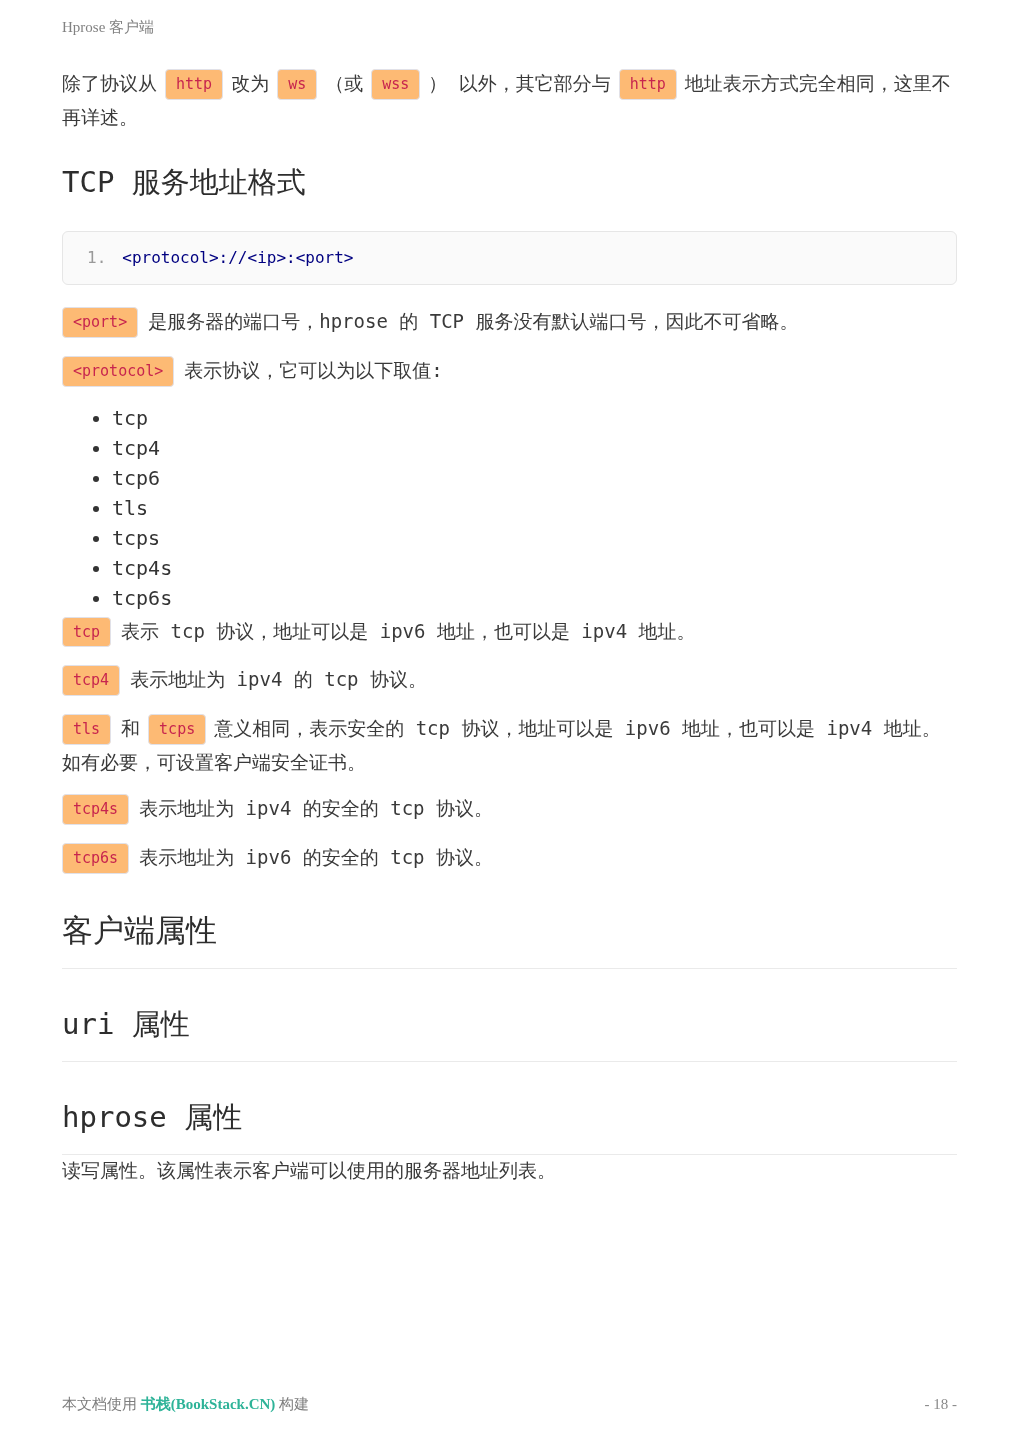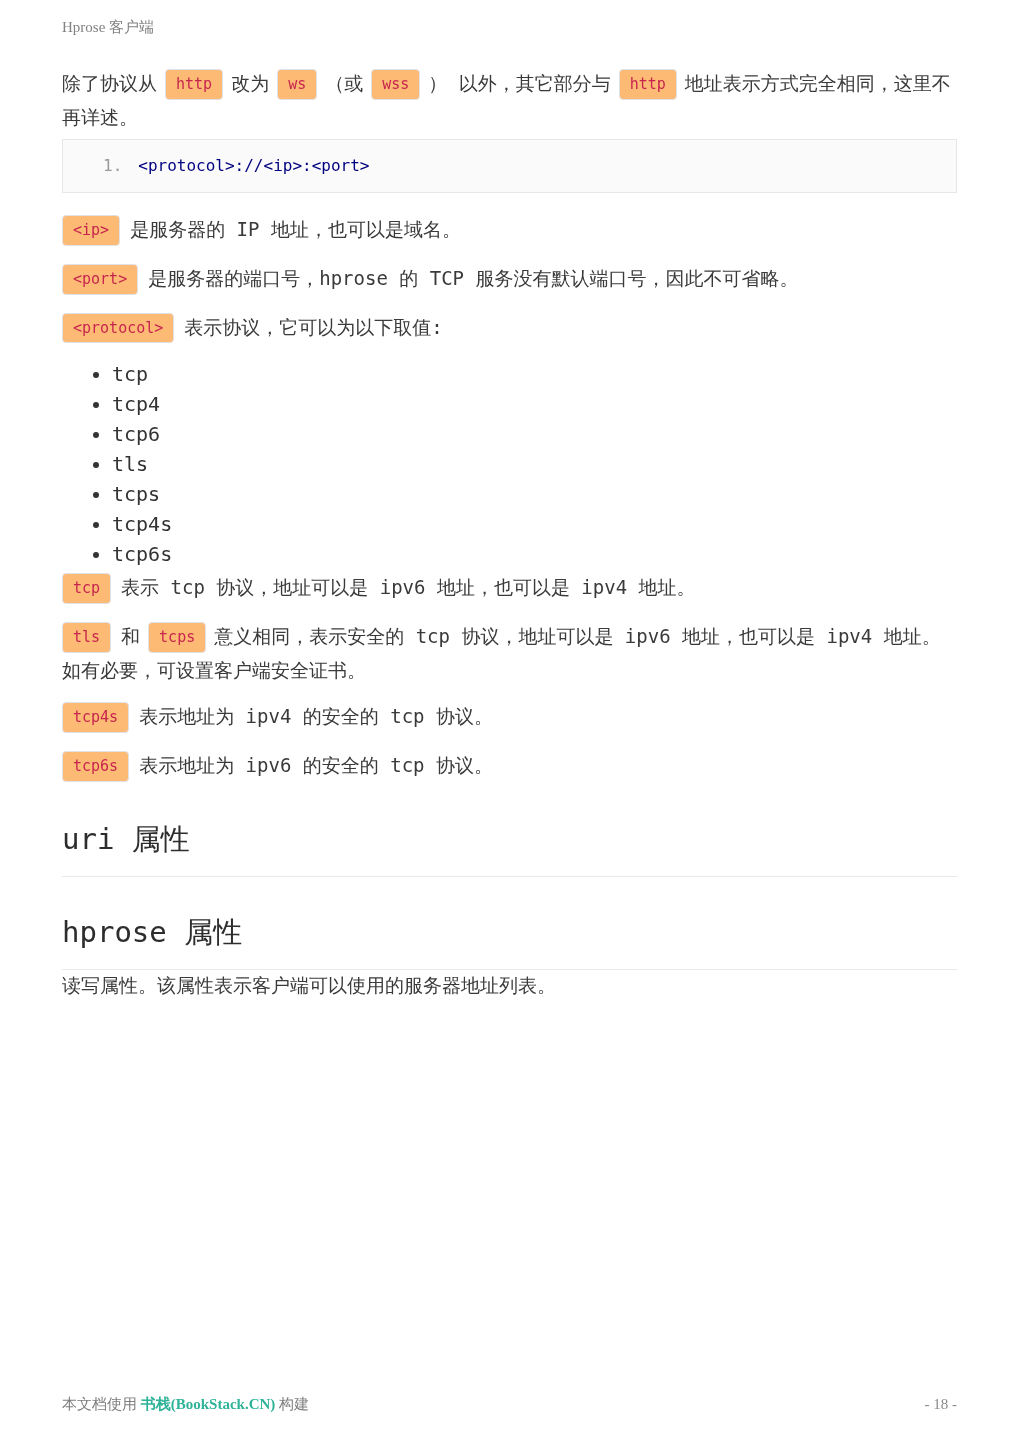--- a/index.html
+++ b/index.html
@@ -88,22 +88,22 @@
     margin: 36px 0 0 0;
     padding-bottom: 16px;
     border-bottom: 1px solid #eaeaea;
   }
   .after-rule { margin-top: 18px; }
 
   
   .code-block {
     background: #fafafa;
     border: 1px solid #e6e6e6;
-    border-radius: 0;
-    padding: 14px 16px;
+    border-radius: 6px;
+    padding: 14px 0;
     margin: 0 0 20px 0;
   }
   .code-line {
     font-family: "DejaVu Sans Mono", "Liberation Mono", monospace;
     font-size: 16px;
     line-height: 1.5;
   }
   .code-line-no {
     color: #999999;
     margin-left: 24px;
@@ -132,53 +132,55 @@
 <body>
 
 <div class="page">
 
   <div class="doc-header">
     <span>Hprose 客户端</span>
   </div>
 
   <p class="body-text intro"><span>除了协议从</span><code class="tag">http</code><span>改为</span><code class="tag">ws</code><span>（或</span><code class="tag">wss</code><span>）</span> <span>以外，其它部分与</span><code class="tag">http</code><span>地址表示方式完全相同，这里不再详述。</span></p>
 
+  <h3 class="h-plain">TCP 服务地址格式</h3>
 
   <div class="code-block">
     <div class="code-line">
       <span class="code-line-no">1.</span><span class="code-content">&lt;protocol&gt;://&lt;ip&gt;:&lt;port&gt;</span>
     </div>
   </div>
 
-  <p class="body-text tag-para"><code class="tag tag-lead">&lt;ip&gt;</code><span>是服务器的 IP 地址，也可以是域名。</span></p>
 
   <p class="body-text tag-para"><code class="tag tag-lead">&lt;port&gt;</code><span>是服务器的端口号，hprose 的 TCP 服务没有默认端口号，因此不可省略。</span></p>
 
   <p class="body-text tag-para"><code class="tag tag-lead">&lt;protocol&gt;</code><span>表示协议，它可以为以下取值:</span></p>
 
   <ul class="protocol-list">
     <li>tcp</li>
     <li>tcp4</li>
     <li>tcp6</li>
     <li>tls</li>
     <li>tcps</li>
     <li>tcp4s</li>
     <li>tcp6s</li>
   </ul>
 
   <p class="body-text tag-para indent-tag-line"><code class="tag tag-lead">tcp</code><span>表示 tcp 协议，地址可以是 ipv6 地址，也可以是 ipv4 地址。</span></p>
 
+  <p class="body-text tag-para"><code class="tag tag-lead">tcp4</code><span>表示地址为 ipv4 的 tcp 协议。</span></p>
 
 
   <p class="body-text tag-para"><code class="tag tag-lead">tls</code><span>和</span><code class="tag">tcps</code><span>意义相同，表示安全的 tcp 协议，地址可以是 ipv6 地址，也可以是 ipv4 地址。如有必要，可设置客户端安全证书。</span></p>
 
   <p class="body-text tag-para"><code class="tag tag-lead">tcp4s</code><span>表示地址为 ipv4 的安全的 tcp 协议。</span></p>
 
   <p class="body-text tag-para"><code class="tag tag-lead">tcp6s</code><span>表示地址为 ipv6 的安全的 tcp 协议。</span></p>
 
+  <h1 class="h-bordered">客户端属性</h1>
 
   <h2 class="h-bordered">uri 属性</h2>
 
 
   <h2 class="h-bordered">hprose 属性</h2>
 
   <p class="body-text after-rule">读写属性。该属性表示客户端可以使用的服务器地址列表。</p>
 
   <div class="doc-footer">
     <div class="footer-left">

